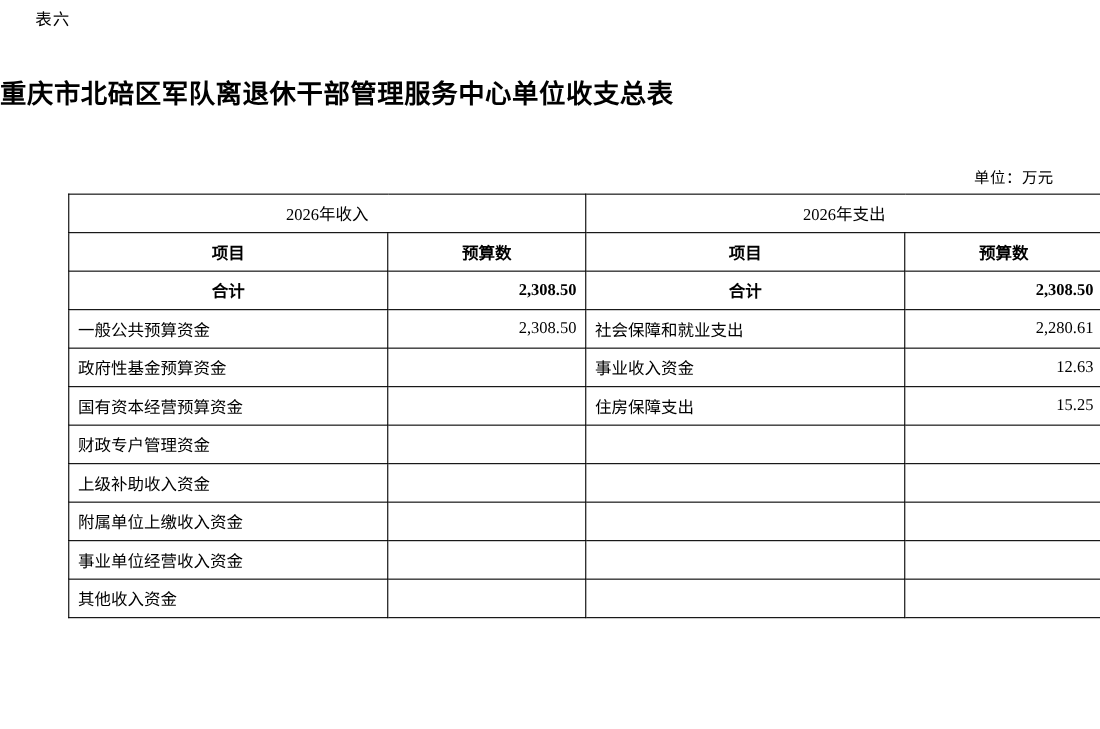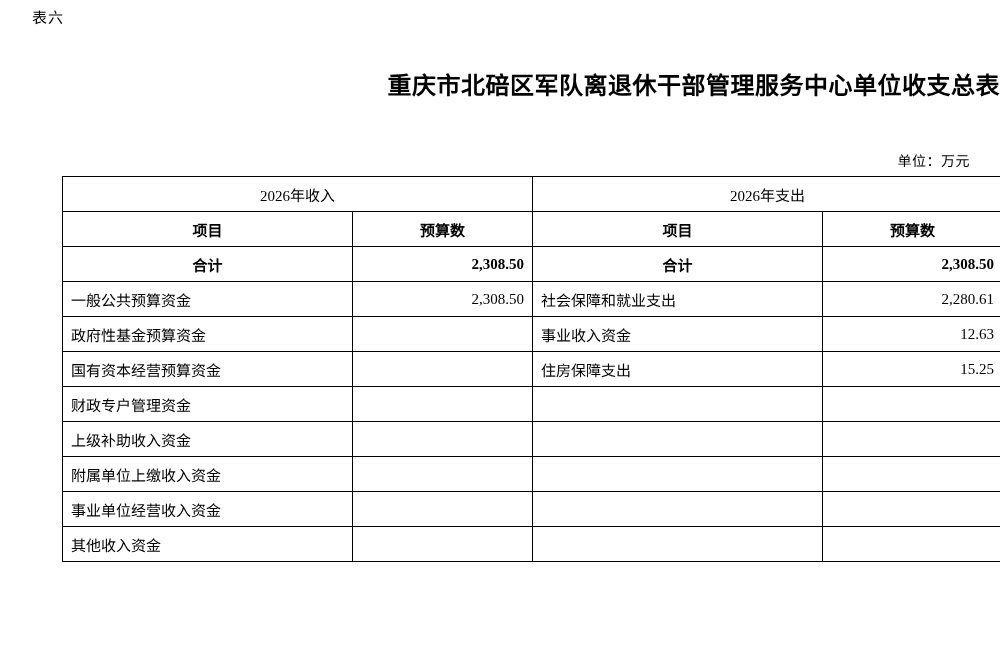--- a/index.html
+++ b/index.html
@@ -28,29 +28,29 @@
     top: 6px;
     font-size: 15px;
     font-family: "Liberation Serif", "DejaVu Serif", serif;
     letter-spacing: 1px;
   }
   .doc-title {
     position: absolute;
     left: 0;
     top: 66px;
     width: 1000px;
-    text-align: right;
+    text-align: left;
     font-size: 24px;
     font-weight: bold;
     letter-spacing: 0.5px;
     font-family: "Liberation Serif", "DejaVu Serif", serif;
   }
   .unit-note {
     position: absolute;
-    right: 30px;
+    right: 42px;
     top: 150px;
     font-size: 14px;
     letter-spacing: 0.5px;
   }
   table.budget {
     position: absolute;
     left: 30px;
     top: 176px;
     width: 940px;
     border-collapse: collapse;

